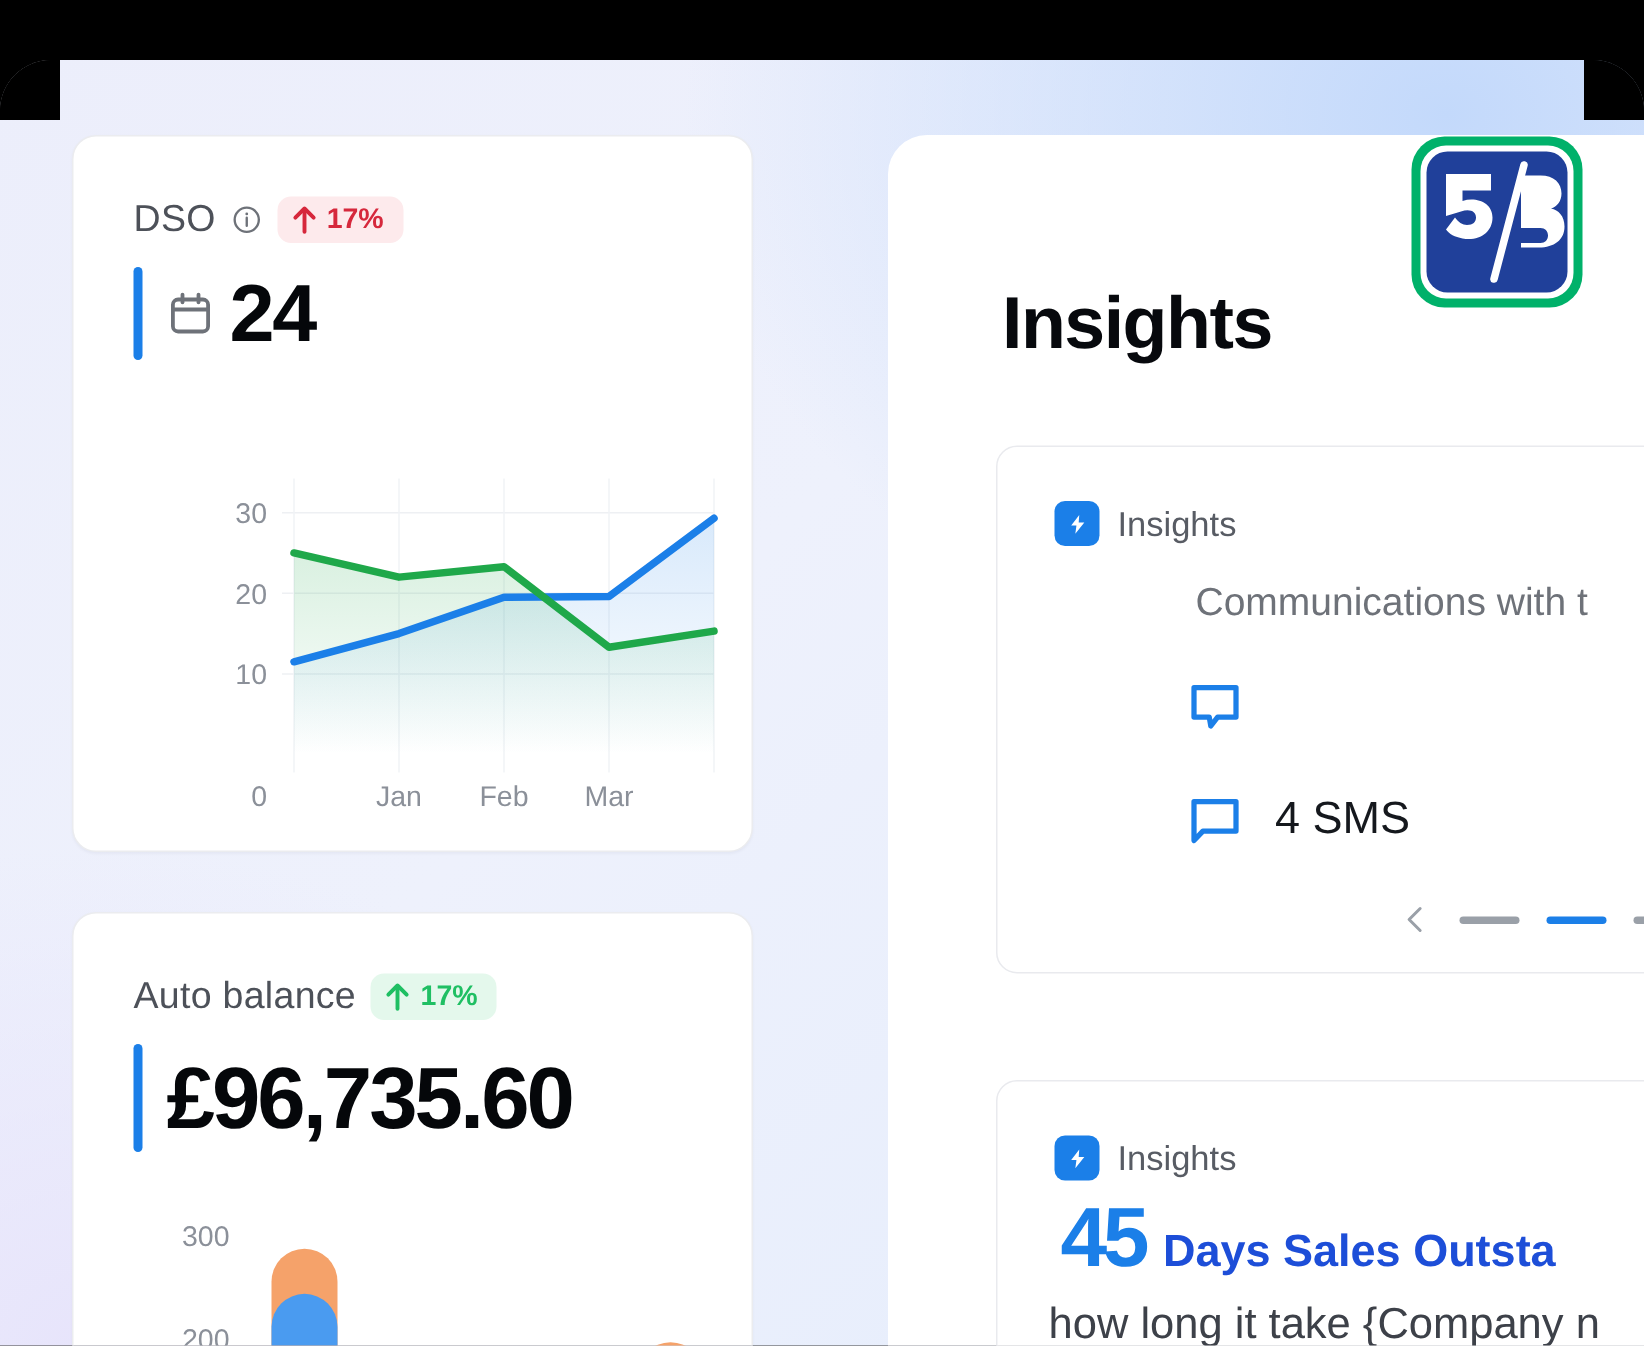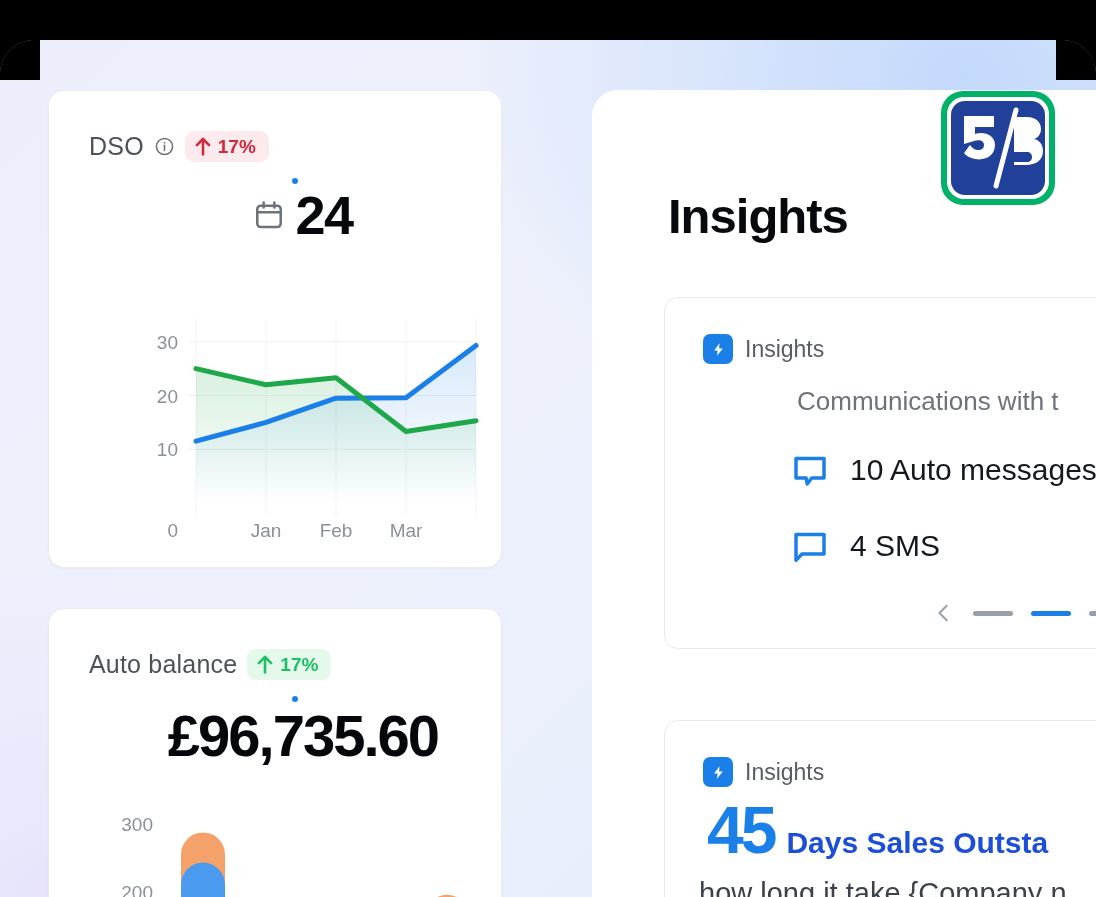--- a/index.html
+++ b/index.html
@@ -49,21 +49,20 @@
     border-radius: 9px;
     font-size: 19px; font-weight: 700;
   }
   .delta-badge.up-bad  { background: #fdeaec; color: #d6283c; }
   .delta-badge.up-good { background: #e4f8ec; color: #1fbf63; }
   .delta-badge svg { display: block; }
 
   .metric-value-row {
     display: flex; align-items: center;
     margin: 16px 0 0 40px;
-    flex-direction: column;
   }
   .accent-bar {
     width: 6px; border-radius: 3px; background: #1b7fe8;
     flex: 0 0 6px;
   }
   #dso-card .accent-bar { height: 62px; }
   #balance-card .accent-bar { height: 72px; }
 
   .metric-value {
     display: flex; align-items: center; gap: 10px;
@@ -143,21 +142,21 @@
     display: flex; align-items: center; gap: 18px;
   }
   .pager-chevron { width: 22px; height: 22px; display: block; }
   .pager-dash { width: 40px; height: 5px; border-radius: 3px; background: #9aa0a8; }
   .pager-dash.active { background: #1b7fe8; }
 
   #dso-headline {
     display: flex; align-items: baseline; gap: 12px;
     margin: 10px 0 0 42px; white-space: nowrap;
   }
-  #dso-big { font-size: 66px; font-weight: 800; color: #1b7fe8; letter-spacing: -3px; line-height: 1; }
+  #dso-big { font-size: 56px; font-weight: 800; color: #1b7fe8; letter-spacing: -3px; line-height: 1; }
   #dso-phrase { font-size: 30px; font-weight: 800; color: #1d4ed8; }
   #dso-sub {
     margin: 14px 0 0 34px;
     font-size: 29px; color: #3d4149; white-space: nowrap;
   }
 
   
   .corner { position: absolute; width: 40px; height: 40px; background: #000; }
   .corner::after {
     content: ""; position: absolute; inset: 0;
@@ -306,21 +305,20 @@
       </div>
 
       <div class="insight-body" id="comm-line">Communications with t</div>
 
       <div class="comm-row" id="comm-row-1">
         <span>
           <svg class="bubble-icon" viewBox="0 0 24 24" fill="none" stroke="#1b7fe8" stroke-width="2">
             <path d="M4 5.4h16v11.2h-7l-2.6 3.4-.6-3.4H4z" stroke-linejoin="round"></path>
           </svg>
         </span>
-        <span class="comm-text">10 Auto messages</span>
       </div>
 
       <div class="comm-row" id="comm-row-2">
         <span>
           <svg class="bubble-icon" viewBox="0 0 24 24" fill="none" stroke="#1b7fe8" stroke-width="2">
             <path d="M4 5.4h16v11.2H7.4L4 20.2z" stroke-linejoin="round"></path>
           </svg>
         </span>
         <span class="comm-text">4 SMS</span>
       </div>

